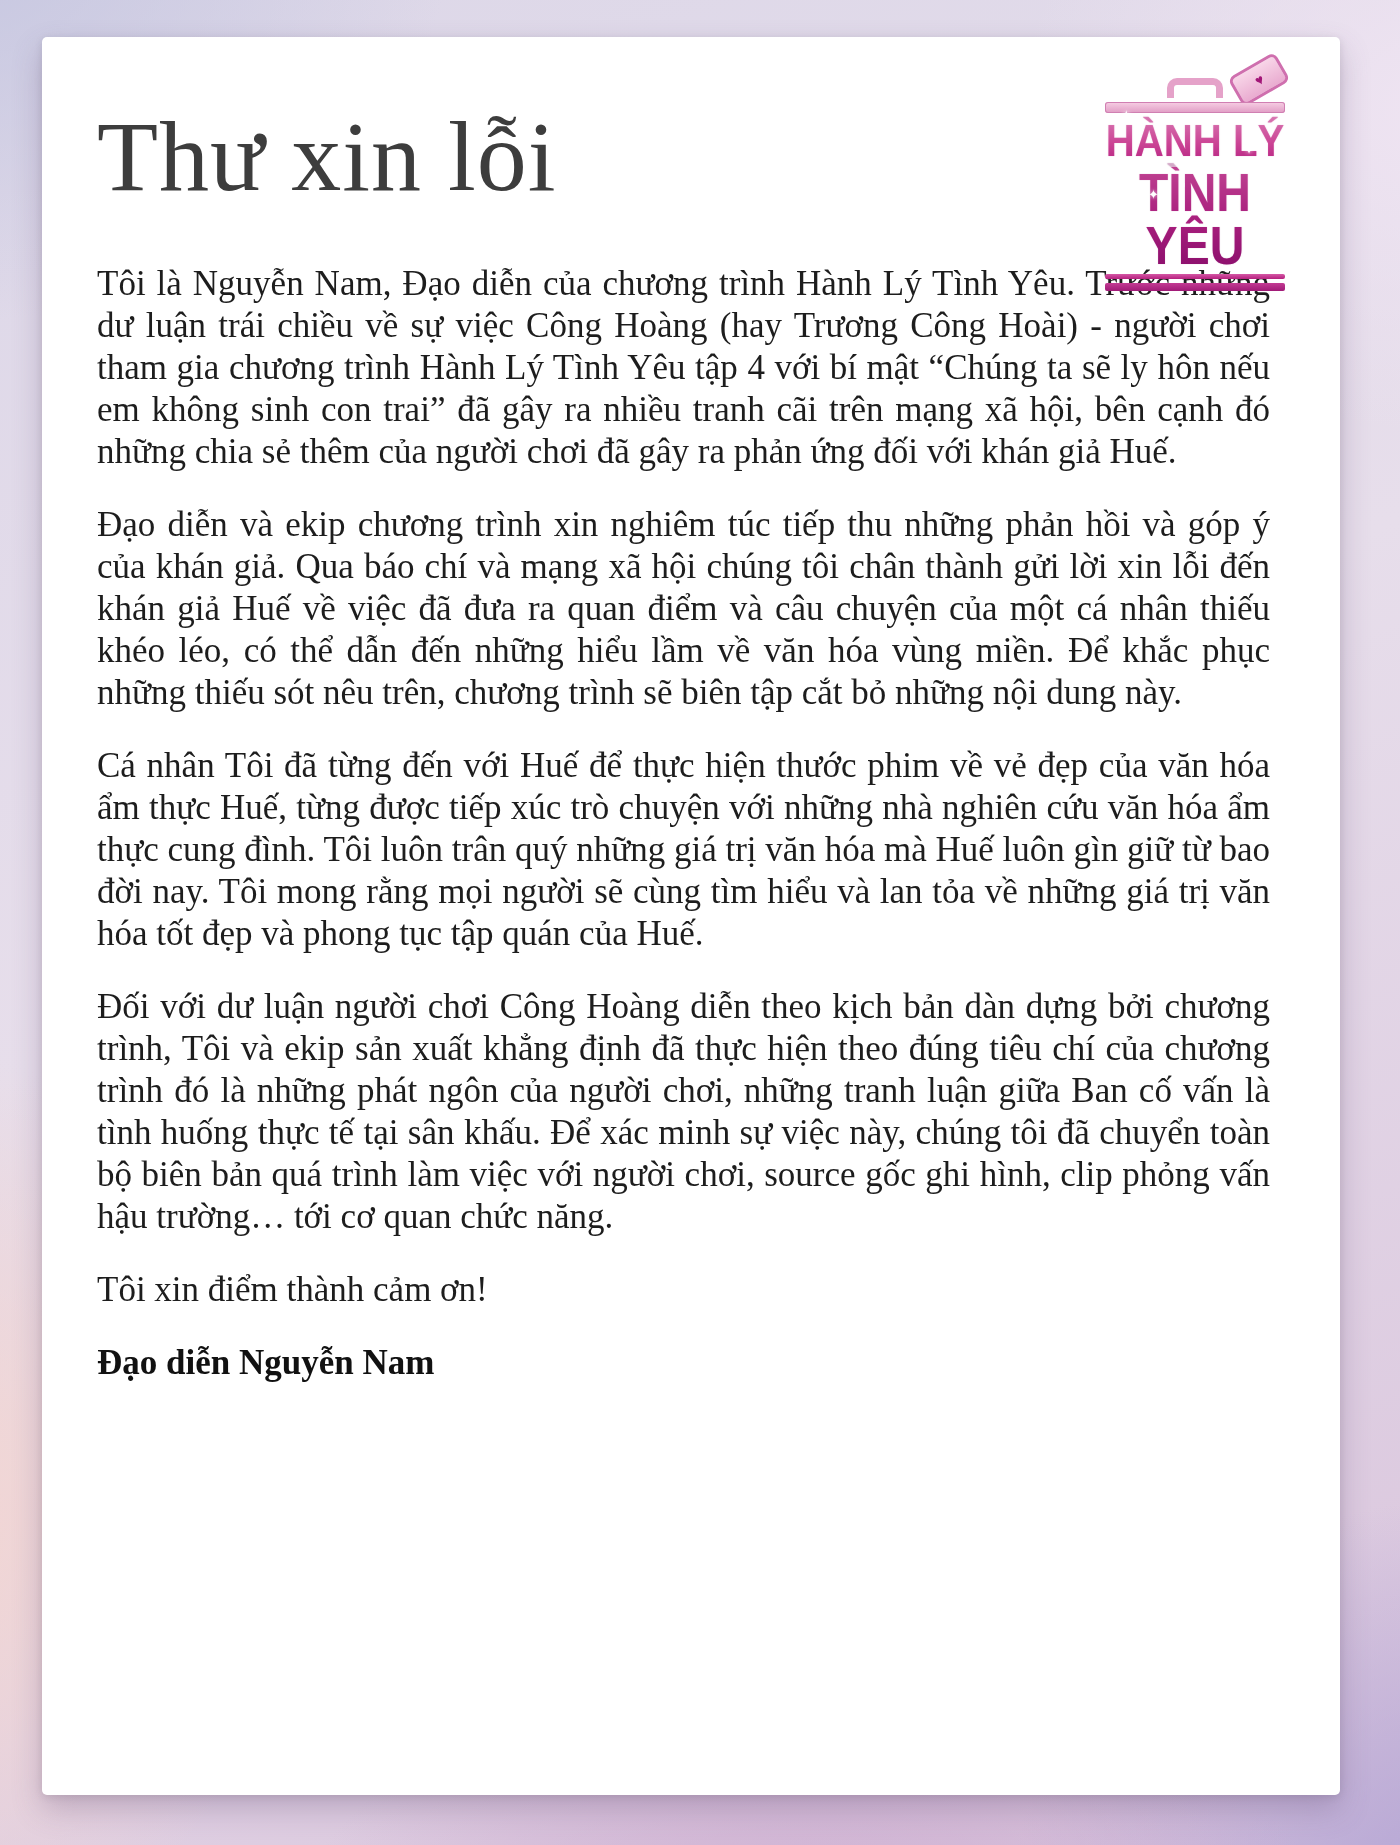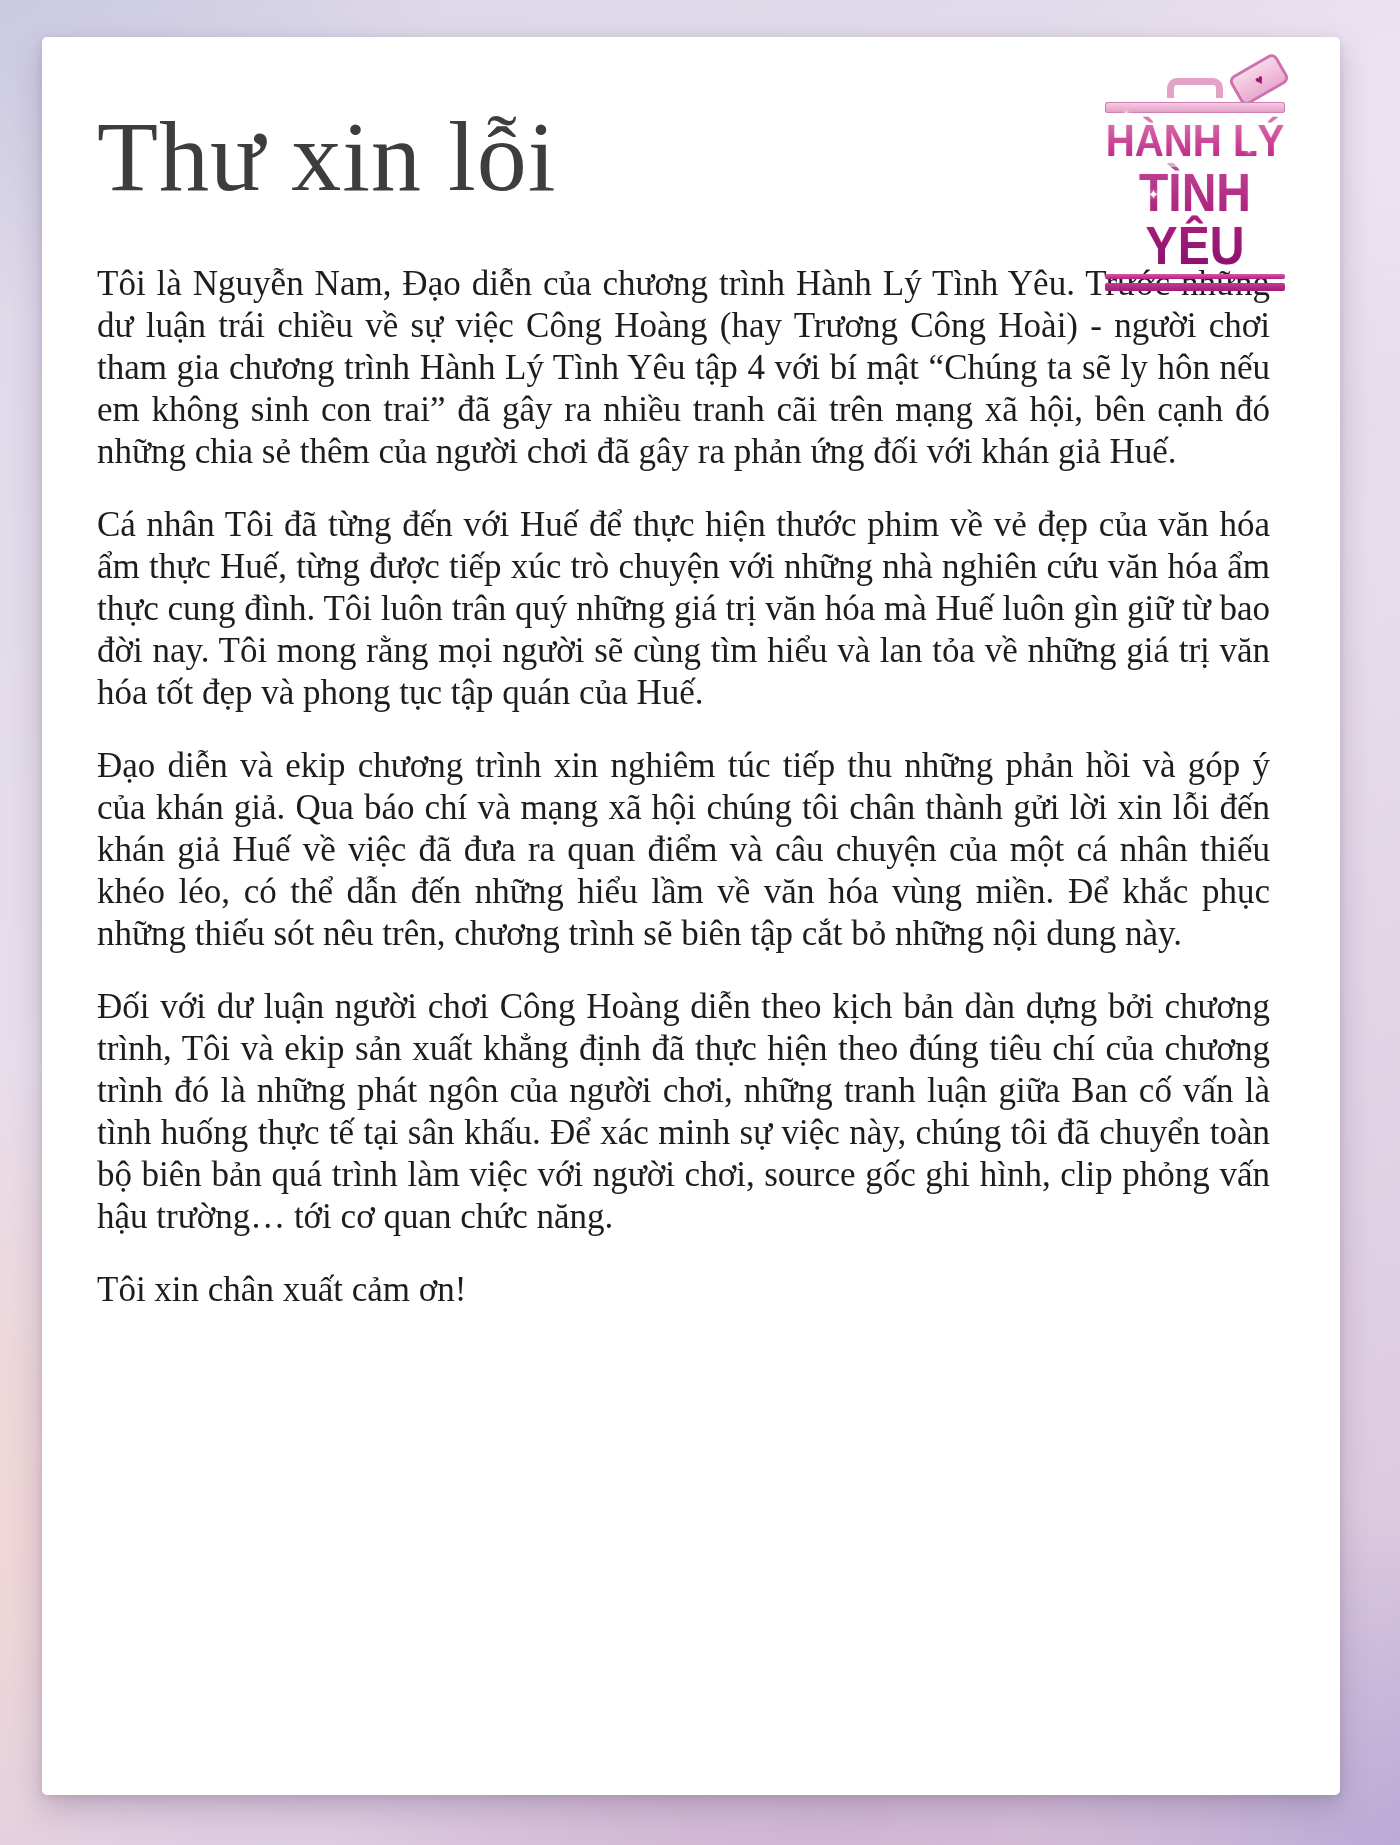--- a/index.html
+++ b/index.html
@@ -113,19 +113,20 @@
     </div>
     <span class="sparkle sp1">✦</span>
     <span class="sparkle sp2">✦</span>
     <span class="sparkle sp3">✦</span>
   </div>
 
   <h1 class="page-title">Thư xin lỗi</h1>
 
   <div class="letter">
     <p>Tôi là Nguyễn Nam, Đạo diễn của chương trình Hành Lý Tình Yêu. Trước những dư luận trái chiều về sự việc Công Hoàng (hay Trương Công Hoài) - người chơi tham gia chương trình Hành Lý Tình Yêu tập 4 với bí mật “Chúng ta sẽ ly hôn nếu em không sinh con trai” đã gây ra nhiều tranh cãi trên mạng xã hội, bên cạnh đó những chia sẻ thêm của người chơi đã gây ra phản ứng đối với khán giả Huế.</p>
+    <p>Đạo diễn và ekip chương trình xin nghiêm túc tiếp thu những phản hồi và góp ý của khán giả. Qua báo chí và mạng xã hội chúng tôi chân thành gửi lời xin lỗi đến khán giả Huế về việc đã đưa ra quan điểm và câu chuyện của một cá nhân thiếu khéo léo, có thể dẫn đến những hiểu lầm về văn hóa vùng miền. Để khắc phục những thiếu sót nêu trên, chương trình sẽ biên tập cắt bỏ những nội dung này.</p>
     <p>Cá nhân Tôi đã từng đến với Huế để thực hiện thước phim về vẻ đẹp của văn hóa ẩm thực Huế, từng được tiếp xúc trò chuyện với những nhà nghiên cứu văn hóa ẩm thực cung đình. Tôi luôn trân quý những giá trị văn hóa mà Huế luôn gìn giữ từ bao đời nay. Tôi mong rằng mọi người sẽ cùng tìm hiểu và lan tỏa về những giá trị văn hóa tốt đẹp và phong tục tập quán của Huế.</p>
-    <p>Đạo diễn và ekip chương trình xin nghiêm túc tiếp thu những phản hồi và góp ý của khán giả. Qua báo chí và mạng xã hội chúng tôi chân thành gửi lời xin lỗi đến khán giả Huế về việc đã đưa ra quan điểm và câu chuyện của một cá nhân thiếu khéo léo, có thể dẫn đến những hiểu lầm về văn hóa vùng miền. Để khắc phục những thiếu sót nêu trên, chương trình sẽ biên tập cắt bỏ những nội dung này.</p>
     <p>Đối với dư luận người chơi Công Hoàng diễn theo kịch bản dàn dựng bởi chương trình, Tôi và ekip sản xuất khẳng định đã thực hiện theo đúng tiêu chí của chương trình đó là những phát ngôn của người chơi, những tranh luận giữa Ban cố vấn là tình huống thực tế tại sân khấu. Để xác minh sự việc này, chúng tôi đã chuyển toàn bộ biên bản quá trình làm việc với người chơi, source gốc ghi hình, clip phỏng vấn hậu trường… tới cơ quan chức năng.</p>
-    <p class="closing-line">Tôi xin chân xuất cảm ơn!</p>
+    <p class="closing-line">Tôi xin điểm thành cảm ơn!</p>
+    <div class="signature">Đạo diễn Nguyễn Nam</div>
   </div>
 
 </div>
 
 </body></html>

